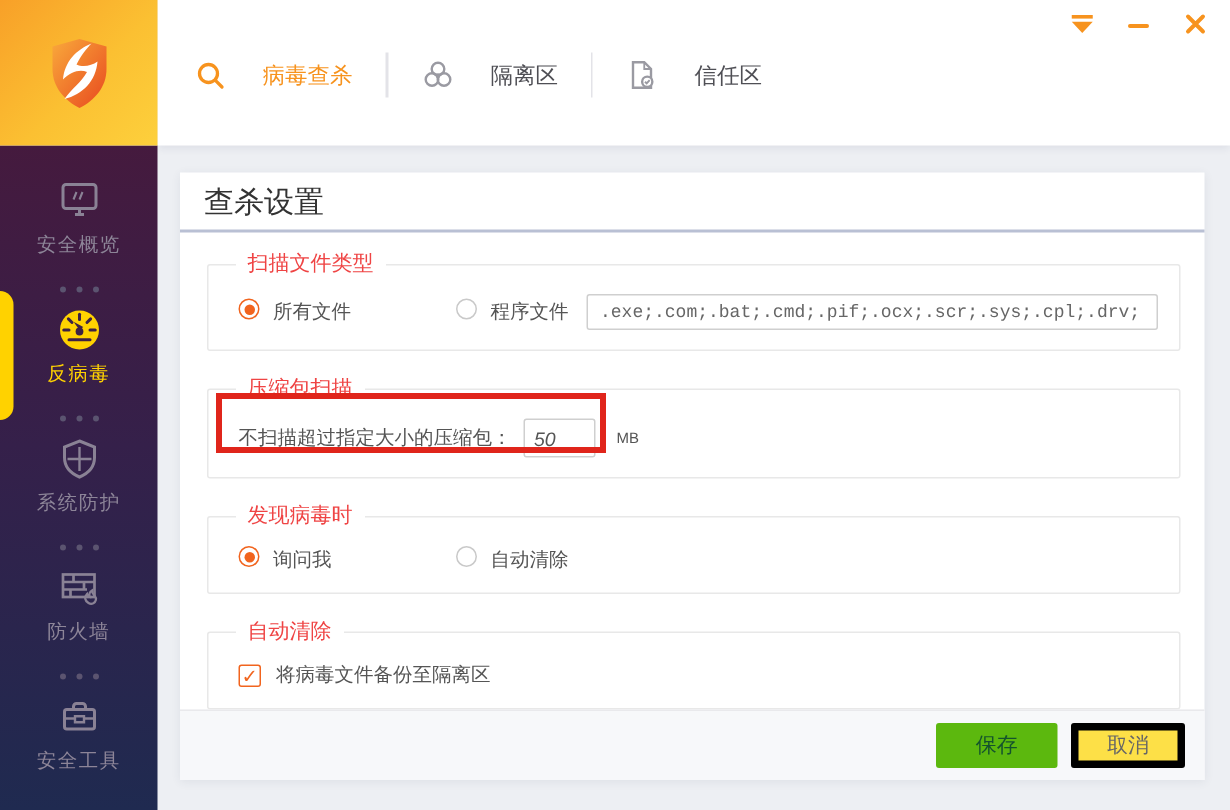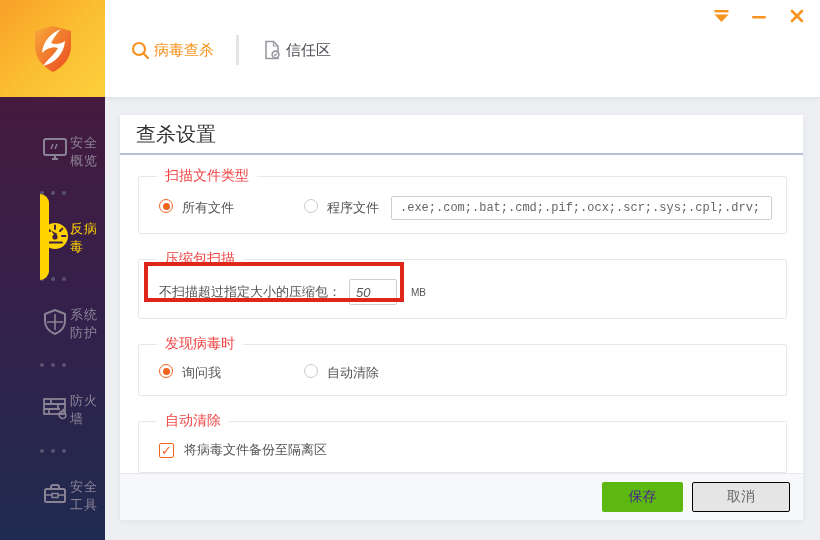--- a/index.html
+++ b/index.html
@@ -14,38 +14,38 @@
     position:absolute; left:0; top:0; width:105px; height:97px;
     background:linear-gradient(135deg,#f8a028 0%,#fbc032 55%,#fdd03c 100%);
     display:flex; align-items:center; justify-content:center; z-index:4;
   }
   
   .sidebar{
     position:absolute; left:0; top:97px; width:105px; height:443px;
     background:linear-gradient(180deg,#451a3e 0%,#35204a 45%,#1f2a50 100%);
     padding-top:21px; z-index:3;
   }
-  .side-item{ position:relative; height:64px; display:flex; flex-direction:row;
-    align-items:center; justify-content:flex-start; cursor:pointer;margin-left:40px; }
+  .side-item{ position:relative; height:64px; display:flex; flex-direction:column;
+    align-items:center; justify-content:flex-start; cursor:pointer; }
   .side-item .s-icon{ height:32px; display:flex; align-items:center; justify-content:center; }
   .side-item .s-label{ font-size:13px; color:#8d8598; margin-top:4px; letter-spacing:1px; }
   .side-item.active .s-label{ color:#ffd200; }
   .active-pill{ position:absolute; left:0; top:-10px; width:9px; height:86px;
     background:#ffd200; border-radius:0 9px 9px 0; }
   .side-dots{ height:22px; display:flex; align-items:center; justify-content:center; gap:7px; }
   .side-dots i{ width:4px; height:4px; border-radius:50%; background:#5b5470; display:block; }
   
   .topbar{
     position:absolute; left:105px; top:0; width:715px; height:97px; background:#ffffff;
     box-shadow:0 2px 5px rgba(40,40,80,.07); z-index:2;
   }
   .win-controls{ position:absolute; top:9px; right:14px; display:flex; gap:20px; align-items:center; }
   .win-btn{ width:18px; height:14px; display:flex; align-items:center; justify-content:center; cursor:pointer; }
   .tabs{ position:absolute; left:25px; top:32px; height:36px; display:flex; align-items:center; }
-  .tab{ display:flex; align-items:center; gap:3px; padding:0 22px; cursor:pointer;
+  .tab{ display:flex; align-items:center; gap:24px; padding:0 22px; cursor:pointer;
     font-size:15px; color:#4f4f55; white-space:nowrap; }
   .tab:first-child{ padding-left:0; }
   .tab.active{ color:#f7931e; }
   .tab-sep{ width:1px; height:30px; background:#e3e3e8; }
   
   .panel{
     position:absolute; left:120px; top:115px; width:683px; height:405px;
     background:#ffffff; box-shadow:0 1px 6px rgba(50,60,90,.08); z-index:1;
   }
   .panel-header{ height:40px; display:flex; align-items:center; padding-left:16px;
@@ -71,22 +71,22 @@
   .checkbox{ width:15px; height:15px; border:1px solid #f1641e; border-radius:2px; background:#fff;
     display:inline-flex; align-items:center; justify-content:center; cursor:pointer; flex:none; }
   .checkbox.checked::after{ content:"\2713"; color:#f1641e; font-size:13px; font-weight:bold; line-height:1; }
   .red-annotation{ position:absolute; left:24px; top:147px; width:260px; height:40px;
     border:4px solid #e0251b; z-index:6; pointer-events:none; }
   .panel-footer{ position:absolute; left:0; bottom:0; width:100%; height:47px; background:#f7f8fa;
     border-top:1px solid #e9e9ec; display:flex; align-items:center; justify-content:flex-end;
     padding-right:13px; gap:9px; }
   .btn{ height:30px; font-size:14px; border-radius:2px; cursor:pointer; border:none;
     font-family:"Liberation Sans","DejaVu Sans",sans-serif; }
-  .btn-save{ width:81px; background:#5cb80e; color:#4c1d95; }
-  .btn-cancel{ width:98px; background:#e5e5e5; color:#666; border:1px solid #000000; }
+  .btn-save{ width:81px; background:#5cb80e; color:#14532d; }
+  .btn-cancel{ width:76px; background:#fde047; color:#666; border:5px solid #000000; }
   svg{ display:block; }
 </style>
 </head>
 <body>
 
 <div class="logo-block">
   <span>
     <svg width="46" height="50" viewBox="0 0 46 50">
       <defs>
         <linearGradient id="lg" x1="0" y1="0" x2="1" y2="1">
@@ -212,20 +212,31 @@
       <span>
         <svg width="21" height="21" viewBox="0 0 21 21" fill="none" stroke="#f7931e" stroke-width="2.2" stroke-linecap="round">
           <circle cx="9" cy="9" r="6"></circle>
             <path d="M13.6 13.6 L18 18"></path>
         </svg>
       </span>
       <span>病毒查杀</span>
     </div>
     <div class="tab-sep"></div>
     <div class="tab-sep"></div>
+    <div class="tab">
+      <span>
+        <svg width="22" height="22" viewBox="0 0 22 22" fill="none" stroke="#9a9aa2" stroke-width="1.6">
+          <circle cx="11" cy="7" r="4.2"></circle>
+          <circle cx="7" cy="14" r="4.2"></circle>
+          <circle cx="15" cy="14" r="4.2"></circle>
+          <circle cx="11" cy="11.5" r="1.6" fill="#9a9aa2" stroke="none"></circle>
+        </svg>
+      </span>
+      <span>隔离区</span>
+    </div>
     <div class="tab-sep"></div>
     <div class="tab">
       <span>
         <svg width="22" height="22" viewBox="0 0 22 22" fill="none" stroke="#9a9aa2" stroke-width="1.6">
           <path d="M5 2.5 H12.5 L17 7 V19.5 H5 Z"></path>
           <path d="M12.5 2.5 V7 H17" stroke-width="1.2"></path>
           <circle cx="14.5" cy="15.5" r="3.4" fill="#ffffff"></circle>
           <path d="M13 15.5 l1.1 1.1 l2 -2.2" stroke-width="1.3"></path>
         </svg>
       </span>

